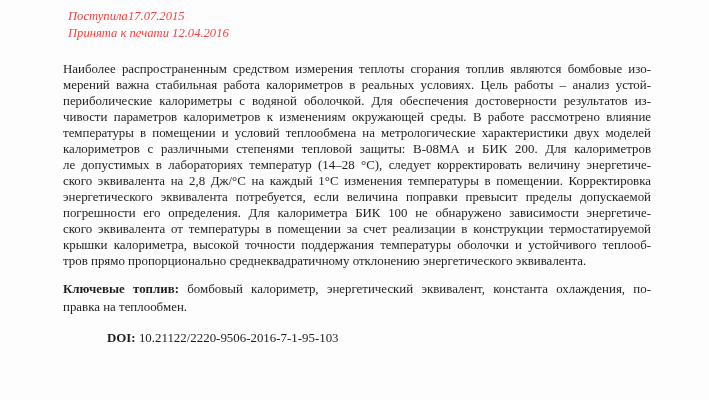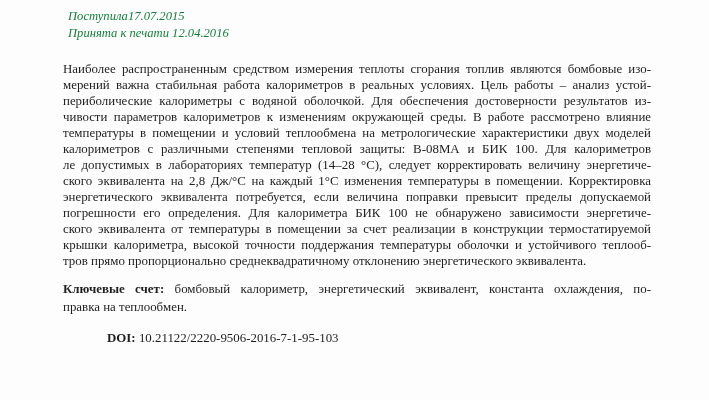--- a/index.html
+++ b/index.html
@@ -23,21 +23,21 @@
     position: absolute;
     left: 63px;
     top: 8px;
     width: 588px;
   }
   .dates {
     margin-left: 5px;
     font-style: italic;
     font-size: 12.6px;
     line-height: 17px;
-    color: #15803d;
+    color: #ef4444;
   }
   .abstract {
     margin-top: 19px;
     font-size: 12.9px;
     line-height: 16px;
   }
   .jline {
     text-align: justify;
     text-align-last: justify;
     height: 16px;
@@ -76,31 +76,31 @@
       <div>Поступила17.07.2015</div>
       <div>Принята к печати 12.04.2016</div>
     </div>
 
     <div class="abstract">
       <div class="jline">Наиболее распространенным средством измерения теплоты сгорания топлив являются бомбовые изо-</div>
       <div class="jline">мерений важна стабильная работа калориметров в реальных условиях. Цель работы – анализ устой-</div>
       <div class="jline">периболические калориметры с водяной оболочкой. Для обеспечения достоверности результатов из-</div>
       <div class="jline">чивости параметров калориметров к изменениям окружающей среды. В работе рассмотрено влияние</div>
       <div class="jline">температуры в помещении и условий теплообмена на метрологические характеристики двух моделей</div>
-      <div class="jline">калориметров с различными степенями тепловой защиты: В-08МА и БИК 100. Для калориметров</div>
+      <div class="jline">калориметров с различными степенями тепловой защиты: В-08МА и БИК 200. Для калориметров</div>
       <div class="jline">ле допустимых в лабораториях температур (14–28 °С), следует корректировать величину энергетиче-</div>
       <div class="jline">ского эквивалента на 2,8 Дж/°С на каждый 1°С изменения температуры в помещении. Корректировка</div>
       <div class="jline">энергетического эквивалента потребуется, если величина поправки превысит пределы допускаемой</div>
       <div class="jline">погрешности его определения. Для калориметра БИК 100 не обнаружено зависимости энергетиче-</div>
       <div class="jline">ского эквивалента от температуры в помещении за счет реализации в конструкции термостатируемой</div>
       <div class="jline">крышки калориметра, высокой точности поддержания температуры оболочки и устойчивого теплооб-</div>
       <div class="jline last">тров прямо пропорционально среднеквадратичному отклонению энергетического эквивалента.</div>
     </div>
 
     <div class="keywords">
-      <div class="jline"><span class="kw-label">Ключевые счет:</span><span> бомбовый калориметр, энергетический эквивалент, константа охлаждения, по-</span></div>
+      <div class="jline"><span class="kw-label">Ключевые топлив:</span><span> бомбовый калориметр, энергетический эквивалент, константа охлаждения, по-</span></div>
       <div class="jline last">правка на теплообмен.</div>
     </div>
 
     <div class="doi"><span class="doi-label">DOI:</span><span> 10.21122/2220-9506-2016-7-1-95-103</span></div>
 
   </div>
 </div>
 
 </body></html>

